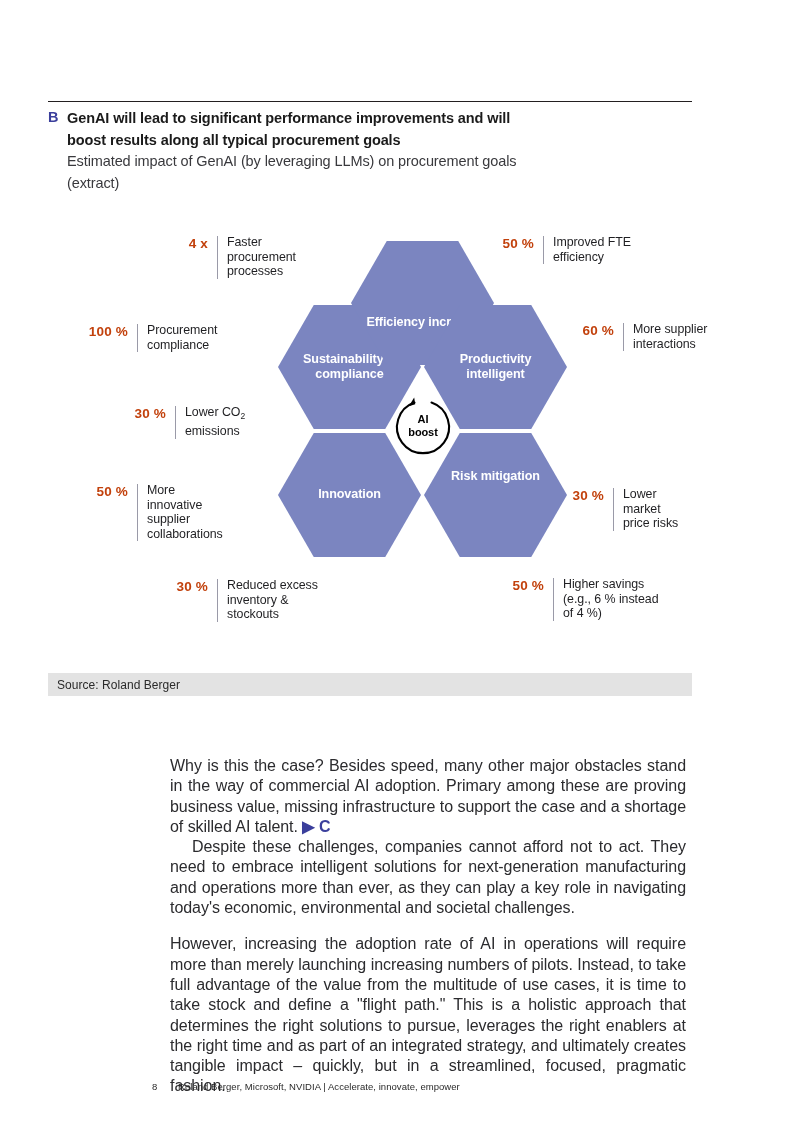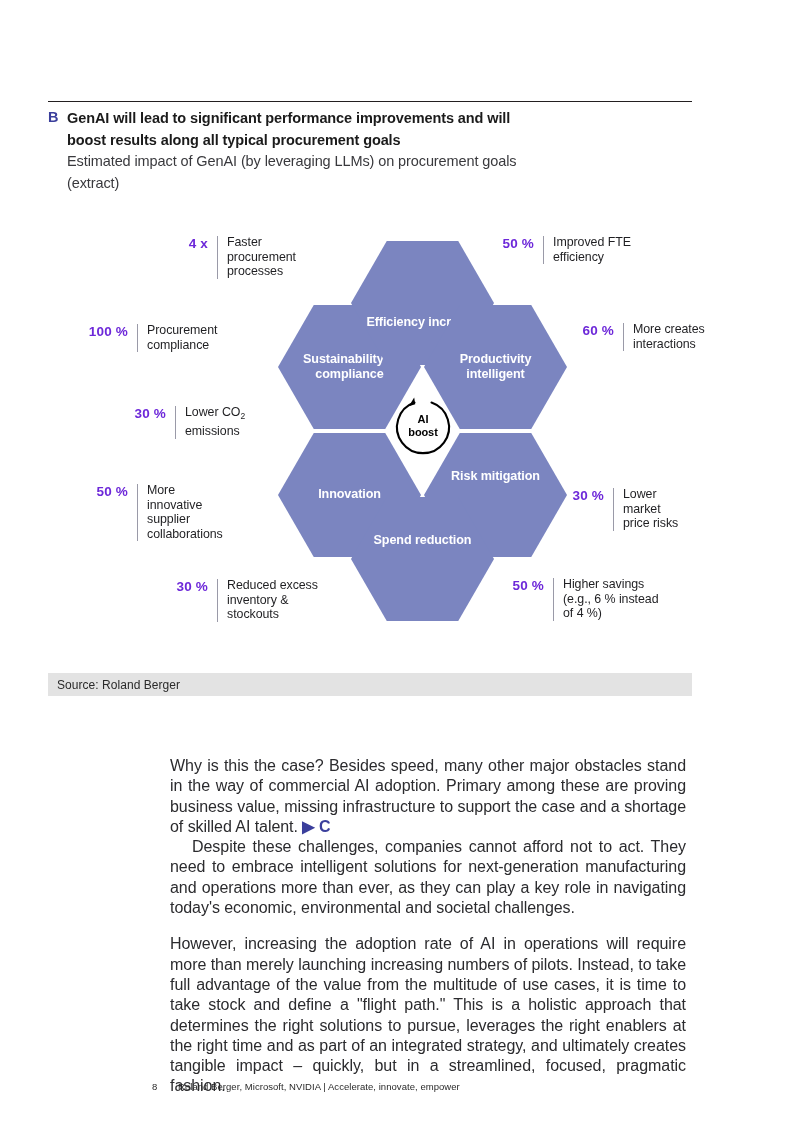--- a/index.html
+++ b/index.html
@@ -132,21 +132,21 @@
 
   
   .stat {
     position: absolute;
     display: flex;
     align-items: flex-start;
   }
   .stat-value {
     font-size: 13.5px;
     font-weight: bold;
-    color: #6d28d9;
+    color: #c2410c;
     white-space: nowrap;
     letter-spacing: 0.2px;
     padding-top: 1px;
   }
   .stat-divider {
     width: 0;
     border-left: 1.1px solid #9a9aa8;
     margin: 1px 9px 0 9px;
     align-self: stretch;
   }
@@ -269,24 +269,20 @@
       <span>Productivity
 intelligent</span>
     </div>
     <div class="hex hex-innovation">
       <span>Innovation</span>
     </div>
     <div class="hex hex-risk">
       <span>Risk
 mitigation</span>
     </div>
-    <div class="hex hex-spend">
-      <span>Spend
-reduction</span>
-    </div>
 
     <div class="center-circle">
       <svg width="62" height="62" viewBox="0 0 62 62">
         <path d="M 22.5 7.6 A 26 26 0 1 0 39.5 7.6" fill="none" stroke="#000000" stroke-width="2.1" stroke-linecap="round" transform="rotate(0 31 31)"></path>
         <path d="M 22.2 2.6 L 23.2 9.3 L 16.8 11.2 Z" fill="#000000"></path>
       </svg>
       <div class="center-label">
         <div>AI</div>
         <div>boost</div>
       </div>
@@ -334,21 +330,21 @@
     <div class="stat s-fte">
       <div class="stat-value">50 %</div>
       <div class="stat-divider"></div>
       <div class="stat-text">Improved FTE
 efficiency</div>
     </div>
 
     <div class="stat s-interact">
       <div class="stat-value">60 %</div>
       <div class="stat-divider"></div>
-      <div class="stat-text">More creates
+      <div class="stat-text">More supplier
 interactions</div>
     </div>
 
 
     <div class="stat s-price">
       <div class="stat-value">30 %</div>
       <div class="stat-divider"></div>
       <div class="stat-text">Lower
 market
 price risks</div>

